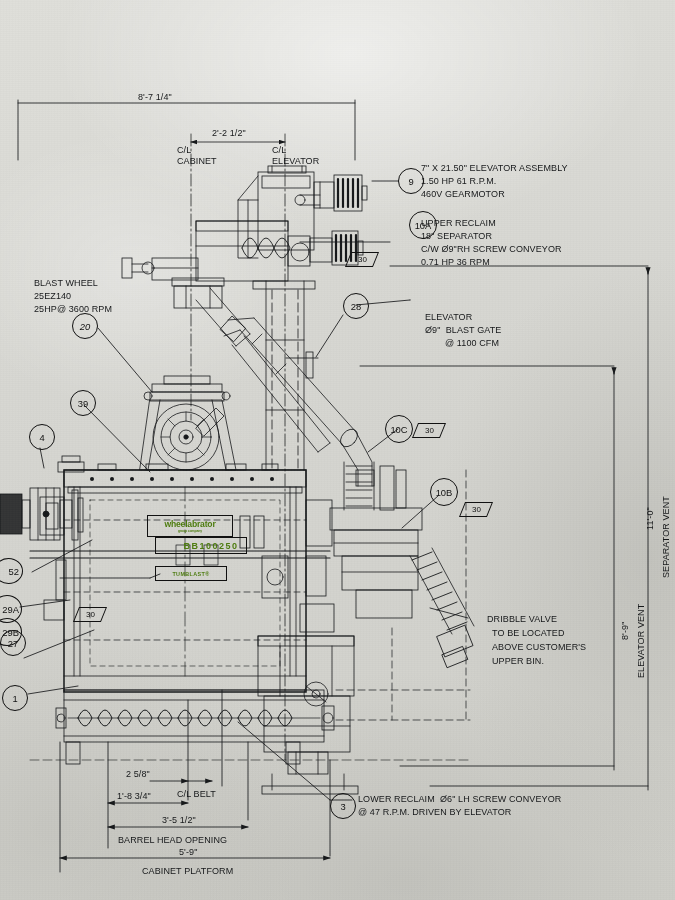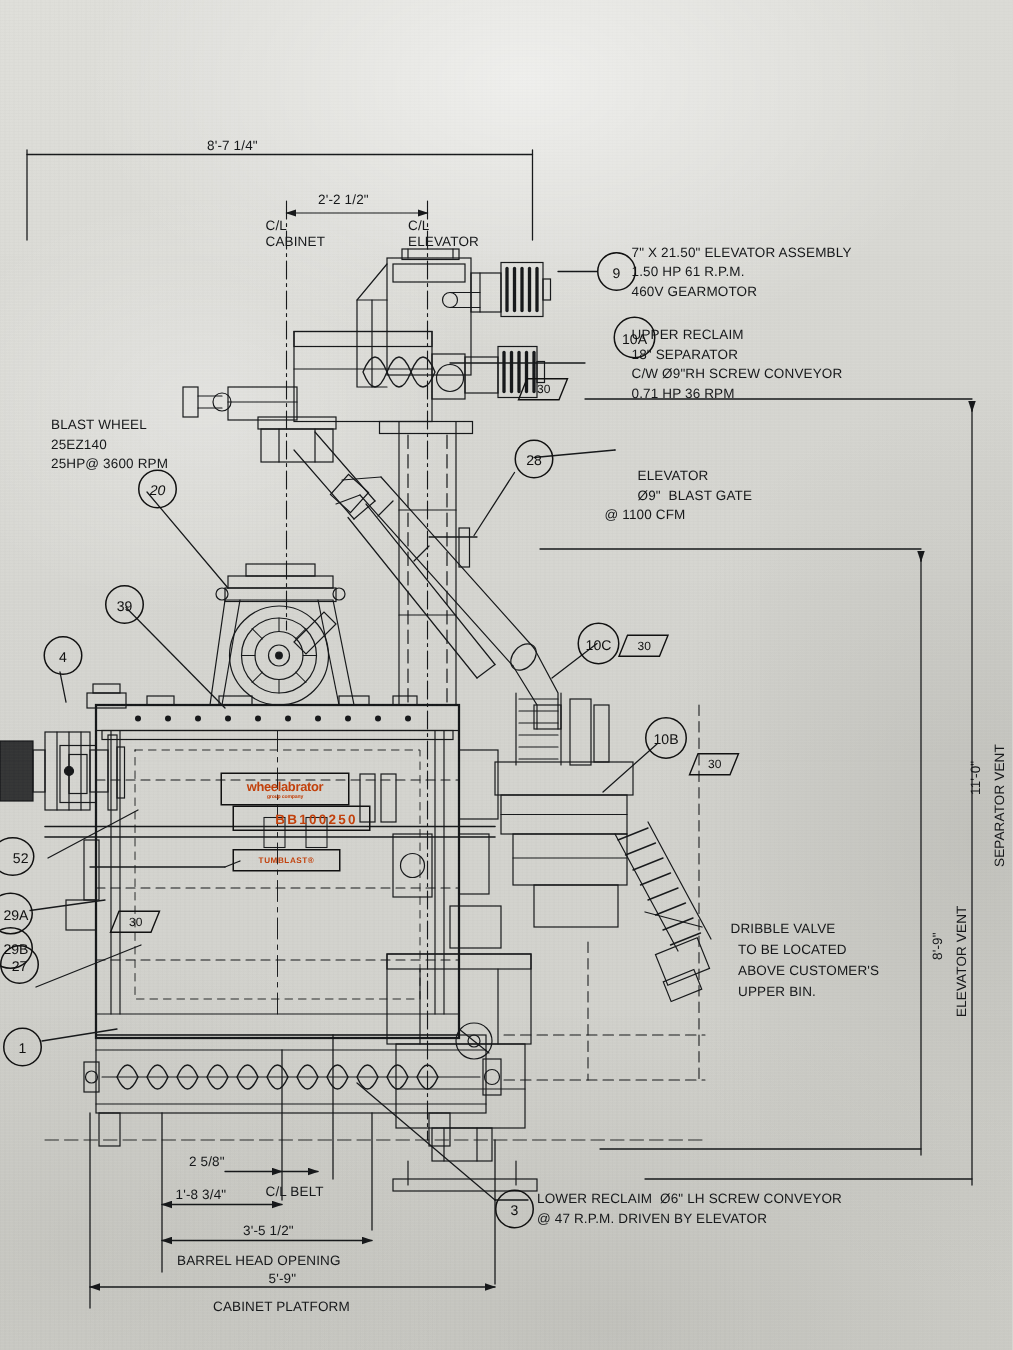--- a/index.html
+++ b/index.html
@@ -42,21 +42,21 @@
     position:absolute;border:1.3px solid #111;border-radius:50%;
     background:transparent;color:#111;
     display:flex;align-items:center;justify-content:center;
     font-family:"Liberation Sans", sans-serif;font-size:9.4px;
   }
   .bal-lg{width:26px;height:26px;}
   .bal-md{width:24px;height:24px;}
   .plate{
     position:absolute;border:1.2px solid #111;background:transparent;
     display:flex;align-items:center;justify-content:center;
-    font-family:"Liberation Sans", sans-serif;color:#c2410c;
+    font-family:"Liberation Sans", sans-serif;color:#4d7c0f;
   }
   .logo-main{font-size:8.6px;letter-spacing:-.2px;font-weight:700;}
   .logo-sub{font-size:3.4px;letter-spacing:-.1px;font-weight:700;}
   .modelplate{font-size:9px;font-weight:700;letter-spacing:1px;}
   .tumb{font-size:5.4px;font-weight:700;letter-spacing:.4px;}
   .para{
     position:absolute;width:26px;height:13px;
     border:1.2px solid #111;
     transform:skewX(-22deg);
     display:flex;align-items:center;justify-content:center;
@@ -481,21 +481,21 @@
 <div class="txt t9" style="left:421px;top:176px;">1.50 HP 61 R.P.M.</div>
 <div class="txt t9" style="left:421px;top:189px;">460V GEARMOTOR</div>
 
 <div class="txt t9" style="left:421px;top:218px;">UPPER RECLAIM</div>
 <div class="txt t9" style="left:421px;top:231px;">18" SEPARATOR</div>
 <div class="txt t9" style="left:421px;top:244px;">C/W Ø9"RH SCREW CONVEYOR</div>
 <div class="txt t9" style="left:421px;top:257px;">0.71 HP 36 RPM</div>
 
 <div class="txt t9" style="left:425px;top:312px;">ELEVATOR</div>
 <div class="txt t9" style="left:425px;top:325px;">Ø9"  BLAST GATE</div>
-<div class="txt t9" style="left:403px;top:338px;">@ 1100 CFM</div>
+<div class="txt t9" style="left:445px;top:338px;">@ 1100 CFM</div>
 
 <div class="txt t9" style="left:34px;top:278px;">BLAST WHEEL</div>
 <div class="txt t9" style="left:34px;top:291px;">25EZ140</div>
 <div class="txt t9" style="left:34px;top:304px;">25HP@ 3600 RPM</div>
 
 <div class="txt t9" style="left:487px;top:614px;">DRIBBLE VALVE</div>
 <div class="txt t9" style="left:492px;top:628px;">TO BE LOCATED</div>
 <div class="txt t9" style="left:492px;top:642px;">ABOVE CUSTOMER'S</div>
 <div class="txt t9" style="left:492px;top:656px;">UPPER BIN.</div>
 
@@ -520,21 +520,21 @@
     <div class="logo-main">wheelabrator</div>
     <div class="logo-sub">group company</div>
   </div>
 </div>
 <div class="plate modelplate" style="left:155px;top:537px;width:70px;height:15px;letter-spacing:1.5px;padding-left:20px;">BB100250</div>
 <div class="plate tumb" style="left:155px;top:566px;width:70px;height:13px;">TUMBLAST®</div>
 
 <div class="balloon bal-md" style="left:398px;top:168px;">9</div>
 <div class="balloon bal-lg" style="left:393px;top:211px;margin-left:16px;">10A</div>
 <div class="balloon bal-md" style="left:343px;top:293px;">28</div>
-<div class="balloon bal-md" style="left:92px;top:313px;font-style:italic;">20</div>
+<div class="balloon bal-md" style="left:72px;top:313px;font-style:italic;">20</div>
 <div class="balloon bal-md" style="left:70px;top:390px;">39</div>
 <div class="balloon bal-md" style="left:29px;top:424px;">4</div>
 <div class="balloon bal-lg" style="left:385px;top:415px;">10C</div>
 <div class="balloon bal-lg" style="left:430px;top:478px;">10B</div>
 <div class="balloon bal-md" style="left:-6px;top:558px;justify-content:flex-end;padding-right:3px;">52</div>
 <div class="balloon bal-lg" style="left:-8px;top:595px;justify-content:flex-end;padding-right:2px;">29A</div>
 <div class="balloon bal-lg" style="left:-8px;top:618px;justify-content:flex-end;padding-right:2px;">29B</div>
 <div class="balloon bal-md" style="left:0px;top:630px;">27</div>
 <div class="balloon bal-md" style="left:2px;top:685px;">1</div>
 <div class="balloon bal-md" style="left:330px;top:793px;">3</div>

